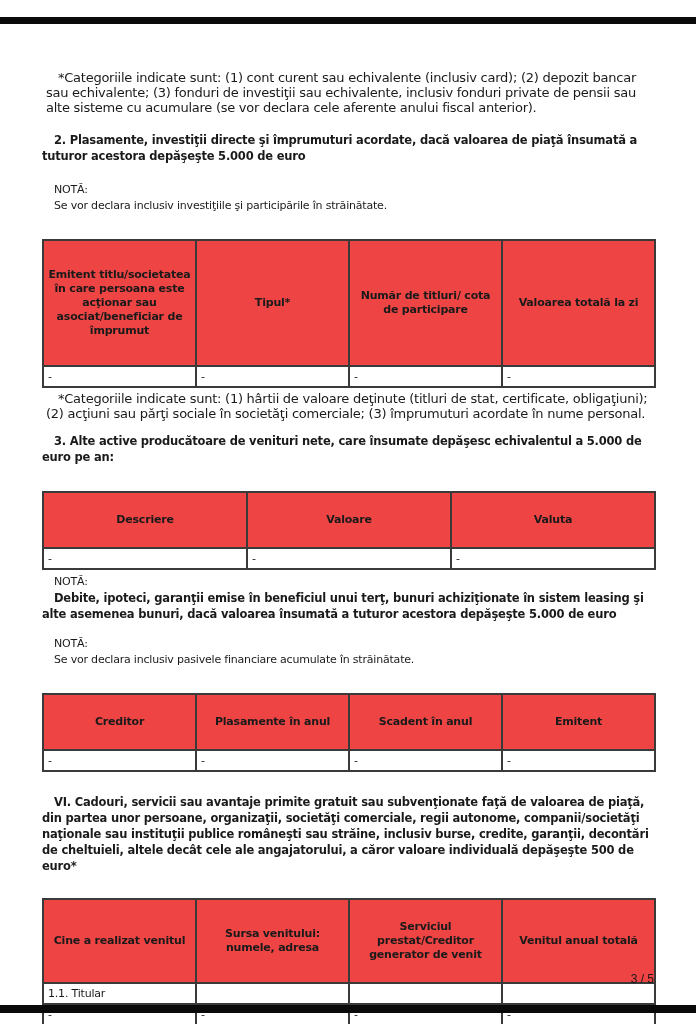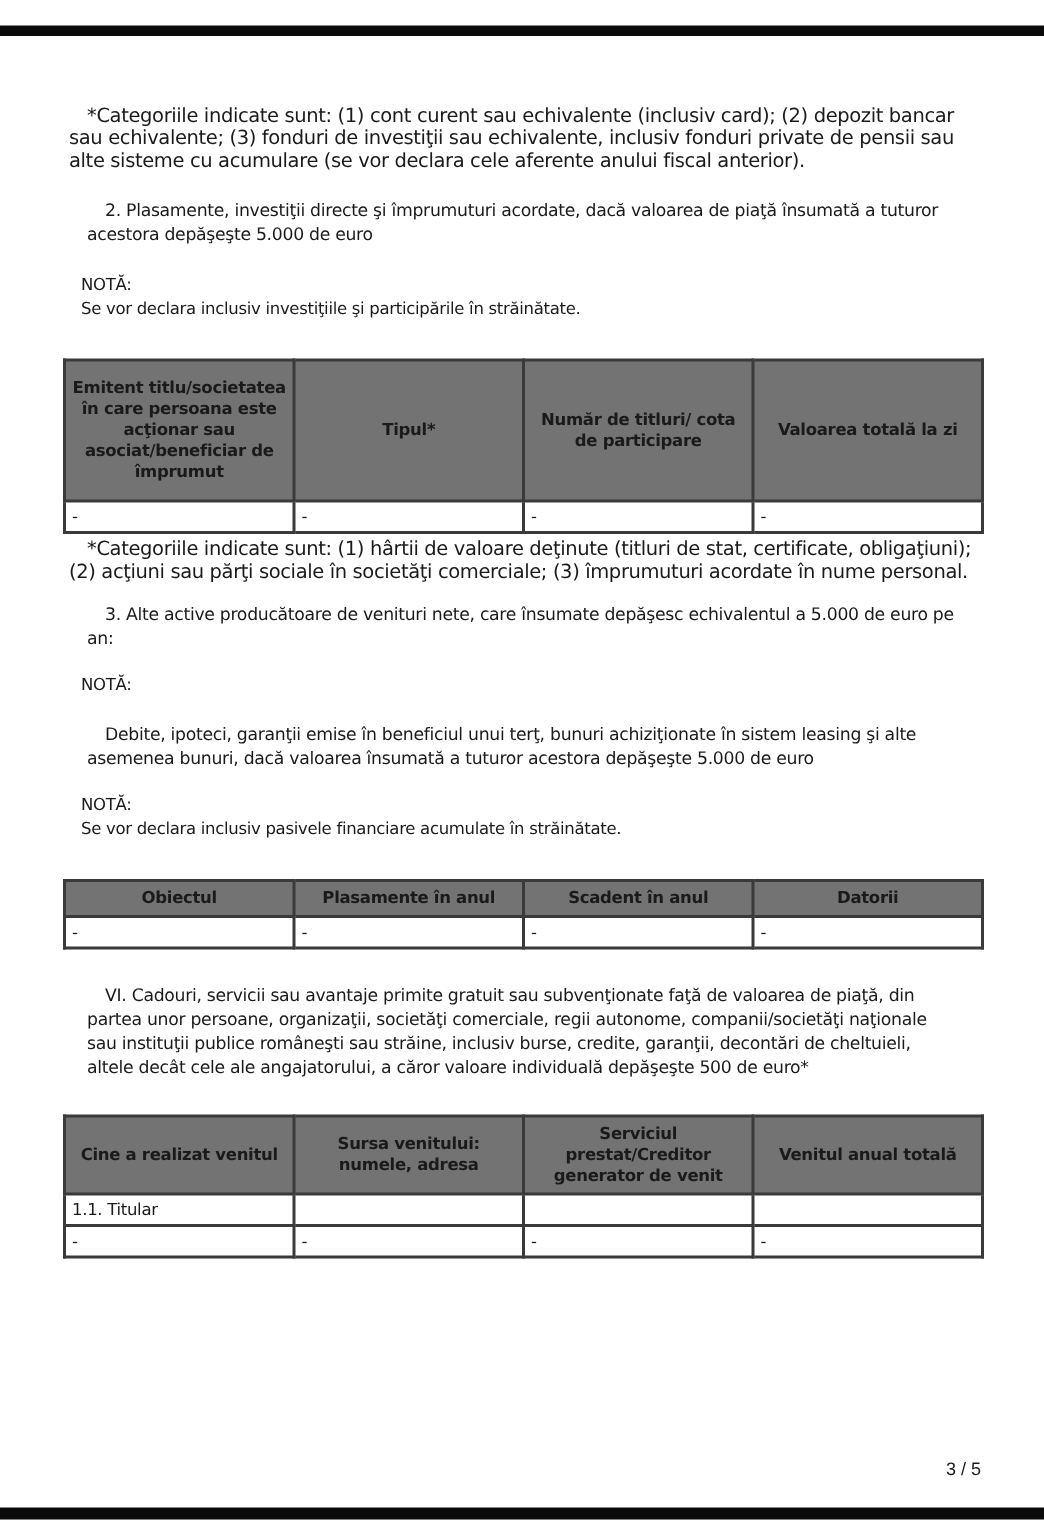--- a/index.html
+++ b/index.html
@@ -4,25 +4,25 @@
 <style>
   html, body { margin: 0; padding: 0; }
   body {
     width: 696px; height: 1024px; background: #ffffff; position: relative; overflow: hidden;
     font-family: "DejaVu Sans", "Liberation Sans", sans-serif; color: #1a1a1a;
   }
   .bar-top { position: absolute; left: 0; top: 17px; width: 696px; height: 7px; background: #0a0a0a; }
   .bar-bottom { position: absolute; left: 0; top: 1005px; width: 696px; height: 8px; background: #0a0a0a; }
   .content { position: absolute; left: 42px; top: 66px; width: 614px; }
   .ital { font-size: 13px; line-height: 15px; text-indent: 12px; margin: 4px; letter-spacing: -0.25px; }
-  .heading { font-weight: normal; font-size: 11.5px; line-height: 16px; margin: 16px; text-indent: 12px; letter-spacing: -0.2px; }
+  .heading { font-weight: bold; font-size: 11.5px; line-height: 16px; margin: 0; text-indent: 12px; letter-spacing: -0.2px; }
   .note { font-size: 11px; line-height: 16px; margin: 0 0 0 12px; letter-spacing: -0.2px; }
   table { border-collapse: collapse; width: 614px; table-layout: fixed; }
   th, td { border: 2px solid #3a3a3a; font-size: 11px; }
-  th { background: #737373; font-weight: bold; text-align: center; line-height: 14px; padding: 2px 4px; letter-spacing: -0.2px; }
+  th { background: #ef4444; font-weight: bold; text-align: center; line-height: 14px; padding: 18px 4px; letter-spacing: -0.2px; }
   td { background: #fff; padding: 0 4px; height: 19px; text-align: left; letter-spacing: -0.2px; }
   .page-num { position: absolute; right: 42px; top: 972px; font-size: 12px; font-family: "Liberation Sans", sans-serif; margin-left: 16px; }
 </style>
 </head>
 <body>
 
 <div class="bar-top"></div>
 
 <div class="content">
 
@@ -48,34 +48,50 @@
         <td>-</td>
         <td>-</td>
       </tr>
     </tbody>
   </table>
 
   <p class="ital" style="margin-top:3px;">*Categoriile indicate sunt: (1) hârtii de valoare deţinute (titluri de stat, certificate, obligaţiuni); (2) acţiuni sau părţi sociale în societăţi comerciale; (3) împrumuturi acordate în nume personal.</p>
 
   <p class="heading" style="margin-top:12px;">3. Alte active producătoare de venituri nete, care însumate depăşesc echivalentul a 5.000 de euro pe an:</p>
 
+  <table style="margin-top:26px;">
+    <thead>
+      <tr>
+        <th style="height:18px;">Descriere</th>
+        <th>Valoare</th>
+        <th>Valuta</th>
+      </tr>
+    </thead>
+    <tbody>
+      <tr>
+        <td>-</td>
+        <td>-</td>
+        <td>-</td>
+      </tr>
+    </tbody>
+  </table>
 
   <p class="note" style="margin-top:4px;">NOTĂ:</p>
 
   <p class="heading">Debite, ipoteci, garanţii emise în beneficiul unui terţ, bunuri achiziţionate în sistem leasing şi alte asemenea bunuri, dacă valoarea însumată a tuturor acestora depăşeşte 5.000 de euro</p>
   <p class="note" style="margin-top:14px;">NOTĂ:</p>
   <p class="note">Se vor declara inclusiv pasivele financiare acumulate în străinătate.</p>
 
   <table style="margin-top:25px;">
     <thead>
       <tr>
-        <th style="height:18px;">Obiectul</th>
+        <th style="height:18px;">Creditor</th>
         <th>Plasamente în anul</th>
         <th>Scadent în anul</th>
-        <th>Datorii</th>
+        <th>Emitent</th>
       </tr>
     </thead>
     <tbody>
       <tr>
         <td>-</td>
         <td>-</td>
         <td>-</td>
         <td>-</td>
       </tr>
     </tbody>

